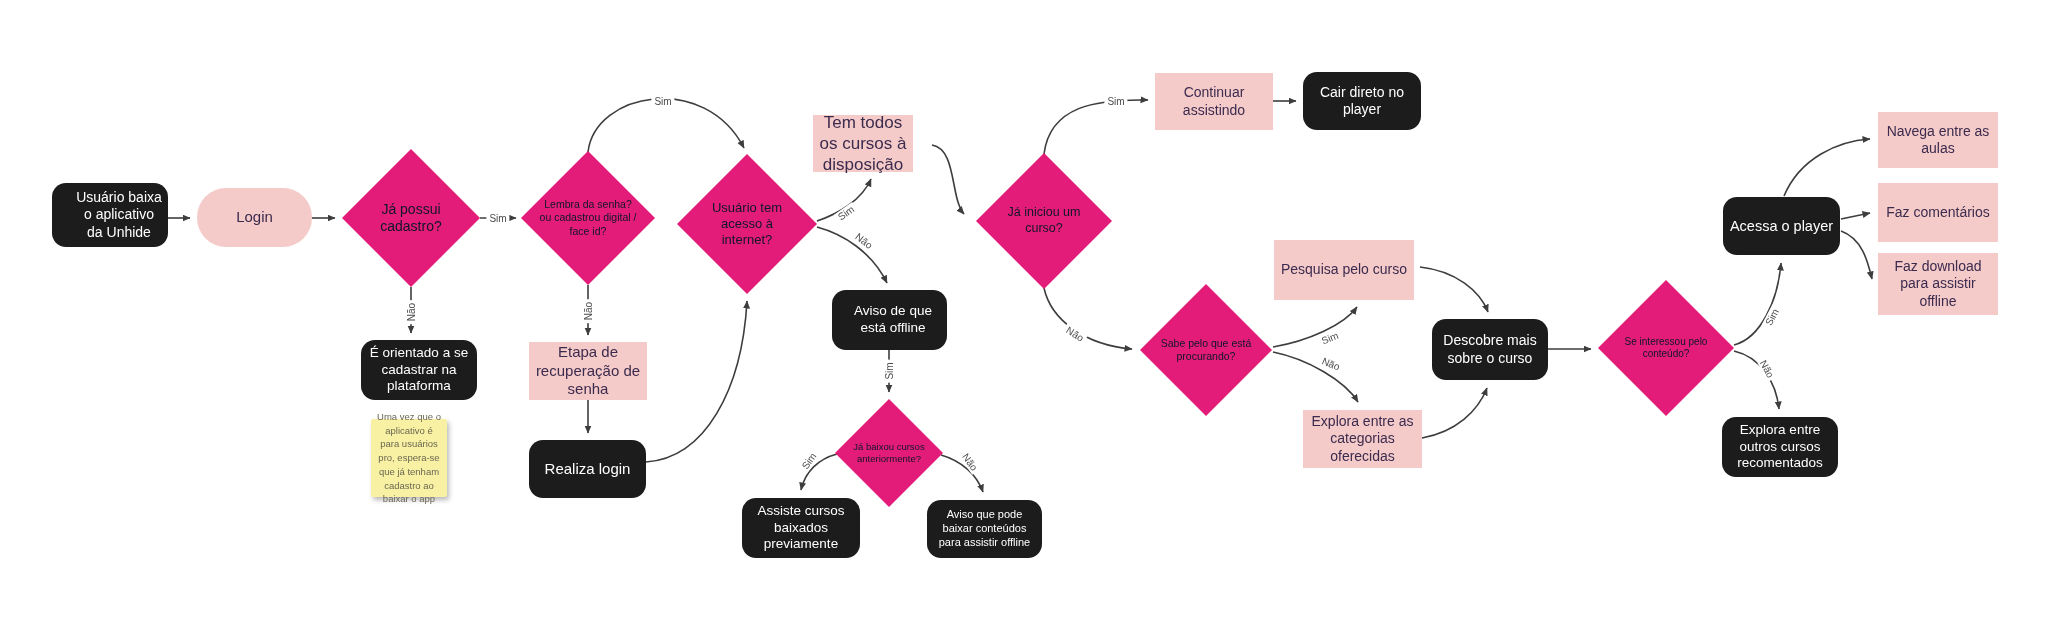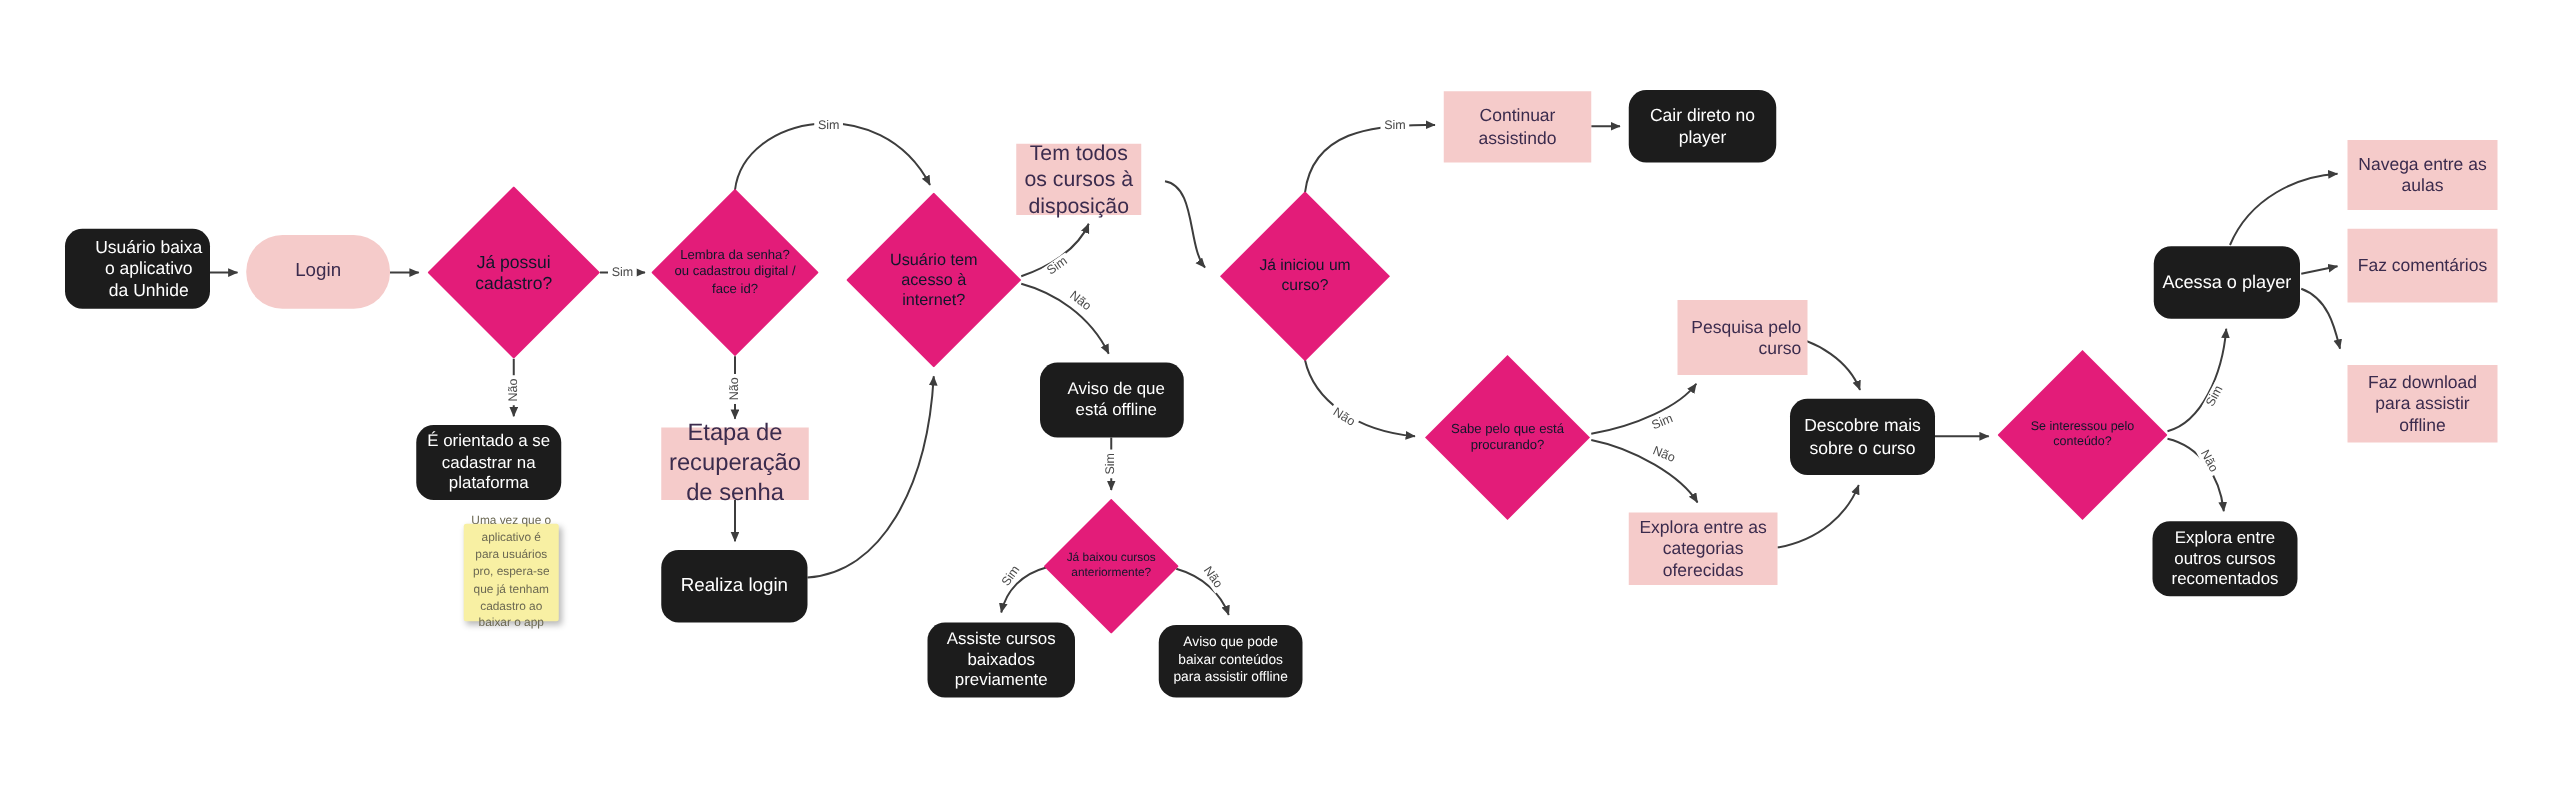--- a/index.html
+++ b/index.html
@@ -69,30 +69,30 @@
 
   <div class="node terminal" style="left:52px;top:183px;width:116px;height:64px;padding-left:24px;">
       <span>Usuário baixa o aplicativo da Unhide</span>
     </div>
   <div class="node process" style="left:197px;top:188px;width:115px;height:59px;font-size:15px;border-radius:29px;">
       <span>Login</span>
     </div>
   <div class="node decision" style="left:342px;top:149px;width:138px;height:138px;font-size:14px;">
       <span>Já possui cadastro?</span>
     </div>
-  <div class="node terminal" style="left:333px;top:340px;width:116px;height:60px;font-size:13.5px;">
+  <div class="node terminal" style="left:361px;top:340px;width:116px;height:60px;font-size:13.5px;">
       <span>É orientado a se cadastrar na plataforma</span>
     </div>
   <div class="node note" style="left:371px;top:419px;width:76px;height:78px;">
       <span>Uma vez que o aplicativo é para usuários pro, espera-se que já tenham cadastro ao baixar o app</span>
     </div>
   <div class="node decision" style="left:521px;top:151px;width:134px;height:134px;font-size:10.5px;">
       <span>Lembra da senha? ou cadastrou digital / face id?</span>
     </div>
-  <div class="node process" style="left:529px;top:342px;width:118px;height:58px;font-size:19px;">
+  <div class="node process" style="left:529px;top:342px;width:118px;height:58px;font-size:15px;">
       <span>Etapa de recuperação de senha</span>
     </div>
   <div class="node terminal" style="left:529px;top:440px;width:117px;height:58px;font-size:15px;">
       <span>Realiza login</span>
     </div>
   <div class="node decision" style="left:677px;top:154px;width:140px;height:140px;font-size:13px;">
       <span>Usuário tem acesso à internet?</span>
     </div>
   <div class="node process" style="left:813px;top:115px;width:100px;height:57px;font-size:17px;">
       <span>Tem todos os cursos à disposição</span>
@@ -114,21 +114,21 @@
     </div>
   <div class="node process" style="left:1155px;top:73px;width:118px;height:57px;">
       <span>Continuar assistindo</span>
     </div>
   <div class="node terminal" style="left:1303px;top:72px;width:118px;height:58px;">
       <span>Cair direto no player</span>
     </div>
   <div class="node decision" style="left:1140px;top:284px;width:132px;height:132px;font-size:10.5px;">
       <span>Sabe pelo que está procurando?</span>
     </div>
-  <div class="node process" style="left:1342px;top:240px;width:104px;height:60px;text-align:right;">
+  <div class="node process" style="left:1274px;top:240px;width:140px;height:60px;">
       <span>Pesquisa pelo curso</span>
     </div>
   <div class="node process" style="left:1303px;top:410px;width:119px;height:58px;">
       <span>Explora entre as categorias oferecidas</span>
     </div>
   <div class="node terminal" style="left:1432px;top:319px;width:116px;height:61px;">
       <span>Descobre mais sobre o curso</span>
     </div>
   <div class="node decision" style="left:1598px;top:280px;width:136px;height:136px;font-size:10px;">
       <span>Se interessou pelo conteúdo?</span>
@@ -138,21 +138,21 @@
     </div>
   <div class="node terminal" style="left:1722px;top:417px;width:116px;height:60px;font-size:13.5px;">
       <span>Explora entre outros cursos recomentados</span>
     </div>
   <div class="node process" style="left:1878px;top:112px;width:120px;height:56px;">
       <span>Navega entre as aulas</span>
     </div>
   <div class="node process" style="left:1878px;top:183px;width:120px;height:59px;">
       <span>Faz comentários</span>
     </div>
-  <div class="node process" style="left:1878px;top:253px;width:120px;height:62px;margin-top:39px;">
+  <div class="node process" style="left:1878px;top:253px;width:120px;height:62px;">
       <span>Faz download para assistir offline</span>
     </div>
 
   <div class="edge-label" style="left:498px;top:218px;transform:translate(-50%,-50%);">Sim</div>
   <div class="edge-label" style="left:411px;top:312px;transform:translate(-50%,-50%) rotate(-90deg);">Não</div>
   <div class="edge-label" style="left:588px;top:311px;transform:translate(-50%,-50%) rotate(-90deg);">Não</div>
   <div class="edge-label" style="left:663px;top:101px;transform:translate(-50%,-50%);">Sim</div>
   <div class="edge-label" style="left:846px;top:213px;transform:translate(-50%,-50%) rotate(-35deg);">Sim</div>
   <div class="edge-label" style="left:864px;top:241px;transform:translate(-50%,-50%) rotate(38deg);">Não</div>
   <div class="edge-label" style="left:889px;top:371px;transform:translate(-50%,-50%) rotate(-90deg);">Sim</div>

